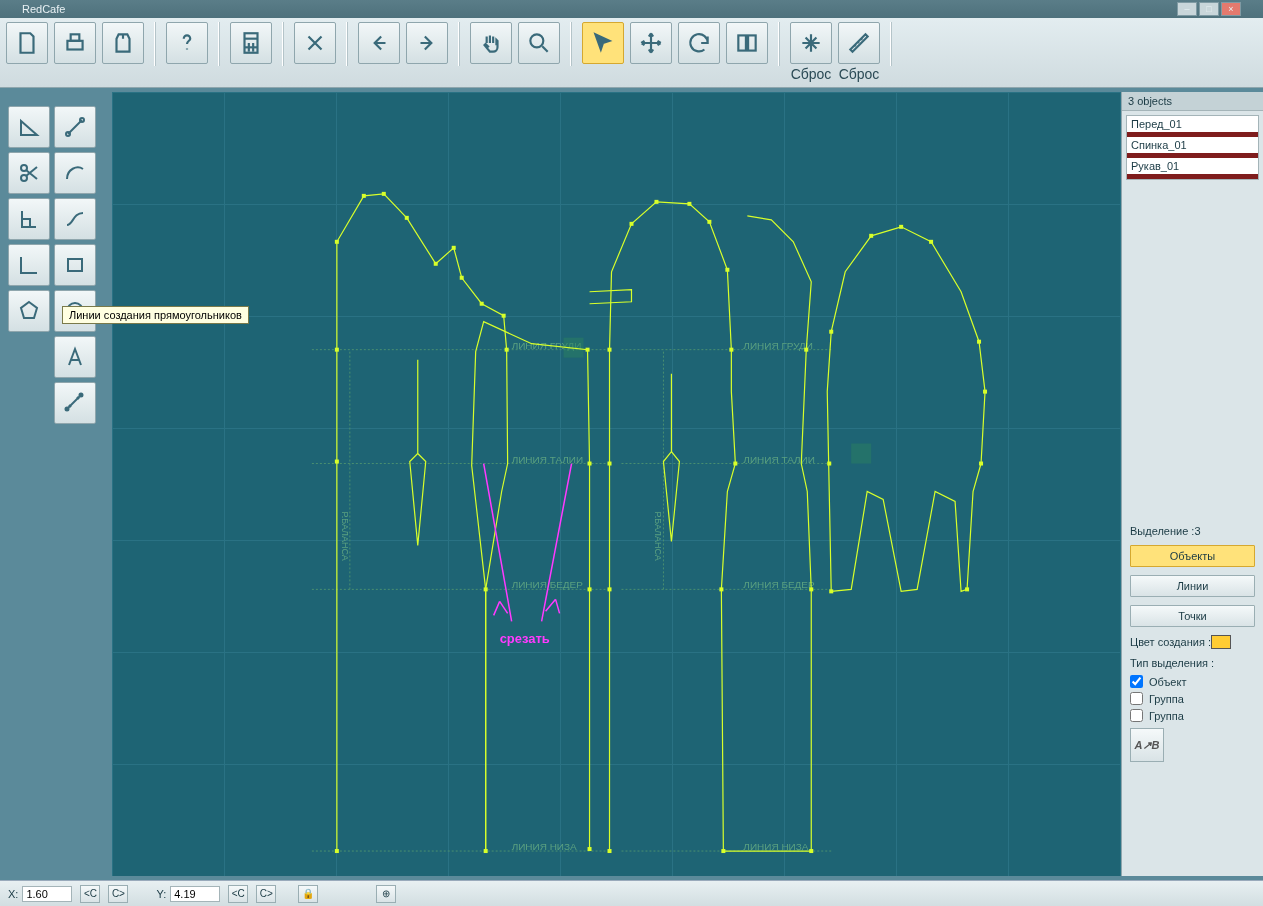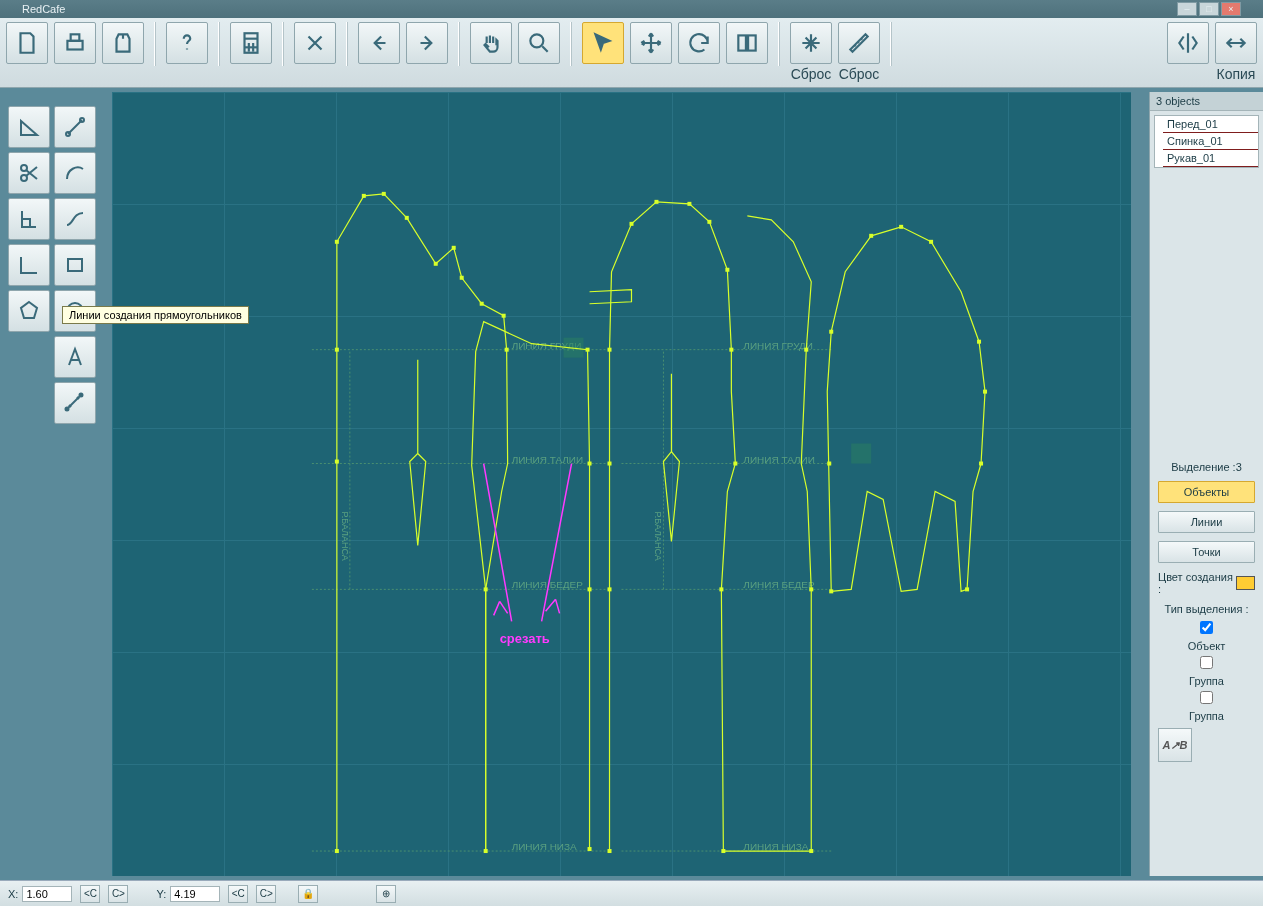--- a/index.html
+++ b/index.html
@@ -39,30 +39,30 @@
   .canvas svg { position: absolute; inset: 0; width: 100%; height: 100%; }
   .pline { stroke: #d8ff2a; stroke-width: 1.2; fill: none; }
   .gline { stroke: #4a9070; stroke-width: 1; fill: none; stroke-dasharray: 2 2; }
   .mline { stroke: #ff3aff; stroke-width: 1.5; fill: none; }
   .pt { fill: #d8ff2a; }
   .lbl { fill: #5aa080; font-size: 10px; font-family: sans-serif; }
   .vlbl { fill: #5aa080; font-size: 9px; writing-mode: tb; }
   .mlbl { fill: #ff3aff; font-size: 13px; font-weight: bold; }
 
   
-  .rpanel { position: absolute; right: 0; top: 92px; width: 114px; bottom: 30px; background: #dbe5e8; border-left: 1px solid #8fa6ad; font-size: 11px; color: #1a3a44; display: flex; flex-direction: column; }
+  .rpanel { position: absolute; right: 0; top: 92px; width: 142px; bottom: 30px; background: #dbe5e8; border-left: 1px solid #8fa6ad; font-size: 11px; color: #1a3a44; display: flex; flex-direction: column; }
   .rhead { background: #c4d2d6; border-bottom: 1px solid #a4b4b8; padding: 3px 6px; }
   .olist { background: #fff; margin: 4px; border: 1px solid #a4b4b8; flex: 0 0 auto; }
-  .olist div { padding: 2px 4px; border-bottom: 1px solid #7f1d1d; margin-left: 8px; }
+  .olist div { padding: 2px 4px; border-bottom: 5px solid #7f1d1d; }
   .spacer { flex: 1; }
-  .rrow { padding: 4px 8px; display: flex; justify-content: center; align-items: center; }
+  .rrow { padding: 4px 8px; display: flex; justify-content: flex-start; align-items: center; }
   .rbtn { display: block; margin: 4px 8px; padding: 4px 0; background: linear-gradient(#f5f9fa, #d9e3e6); border: 1px solid #9aaeb3; text-align: center; cursor: pointer; border-radius: 1px; }
   .rbtn.act { background: #ffe27a; border-color: #d5a830; }
   .swatch { width: 20px; height: 14px; border: 1px solid #555; }
-  .chk { display: flex; align-items: center; gap: 6px; padding: 2px 8px; flex-direction: column; }
+  .chk { display: flex; align-items: center; gap: 6px; padding: 2px 8px; }
   .chk input { width: 13px; height: 13px; }
   .abbtn { width: 34px; height: 34px; margin: 4px 8px; background: linear-gradient(#f5f9fa, #d9e3e6); border: 1px solid #9aaeb3; display:flex;align-items:center;justify-content:center; font-weight:bold; color:#555; font-style:italic; cursor:pointer;}
 
   
   .status { position: absolute; left: 0; right: 0; bottom: 0; height: 26px; background: linear-gradient(#e8f0f2, #d2dee1); border-top: 1px solid #9ab; display: flex; align-items: center; font-size: 11px; color: #1a3a44; gap: 8px; padding: 0 8px; }
   .status .cell { display: flex; align-items: center; gap: 4px; }
   .status input { width: 50px; height: 16px; border: 1px solid #a4b4b8; background: #fff; font-size: 11px; padding: 0 3px; }
   .sb { width: 20px; height: 18px; background: linear-gradient(#f5f9fa, #d9e3e6); border: 1px solid #9aaeb3; font-size: 10px; text-align: center; line-height: 16px; cursor: pointer; }
 </style>
 </head>
@@ -189,35 +189,20 @@
         <div class="tbtn">
           <svg viewBox="0 0 24 24">
             <path d="M4 18L18 4l2 2L6 20z M8 14l1 1M11 11l1 1M14 8l1 1"></path>
           </svg>
         </div>
         <span>Сброс</span>
       </div>
   </div>
   <div class="sep"></div>
   <div style="flex:1"></div>
-  <div class="tgroup">
-    <div class="tbtn">
-        <svg viewBox="0 0 24 24">
-          <path d="M12 3v18M8 6l-4 6 4 6M16 6l4 6-4 6"></path>
-        </svg>
-      </div>
-    <div class="tlab">
-        <div class="tbtn">
-          <svg viewBox="0 0 24 24">
-            <path d="M4 12h16M8 8l-4 4 4 4M16 8l4 4-4 4"></path>
-          </svg>
-        </div>
-        <span>Копия</span>
-      </div>
-  </div>
 </div>
 
 <div class="sidetools">
   <div class="col">
     <div class="sbtn">
         <svg viewBox="0 0 24 24">
           <path d="M4 20h16L4 6z"></path>
         </svg>
       </div>
     <div class="sbtn">

